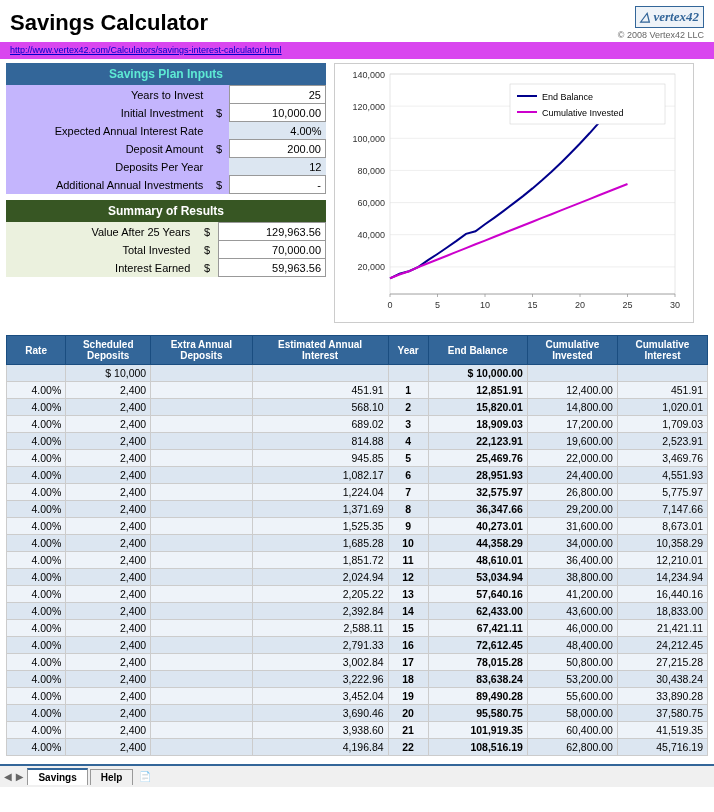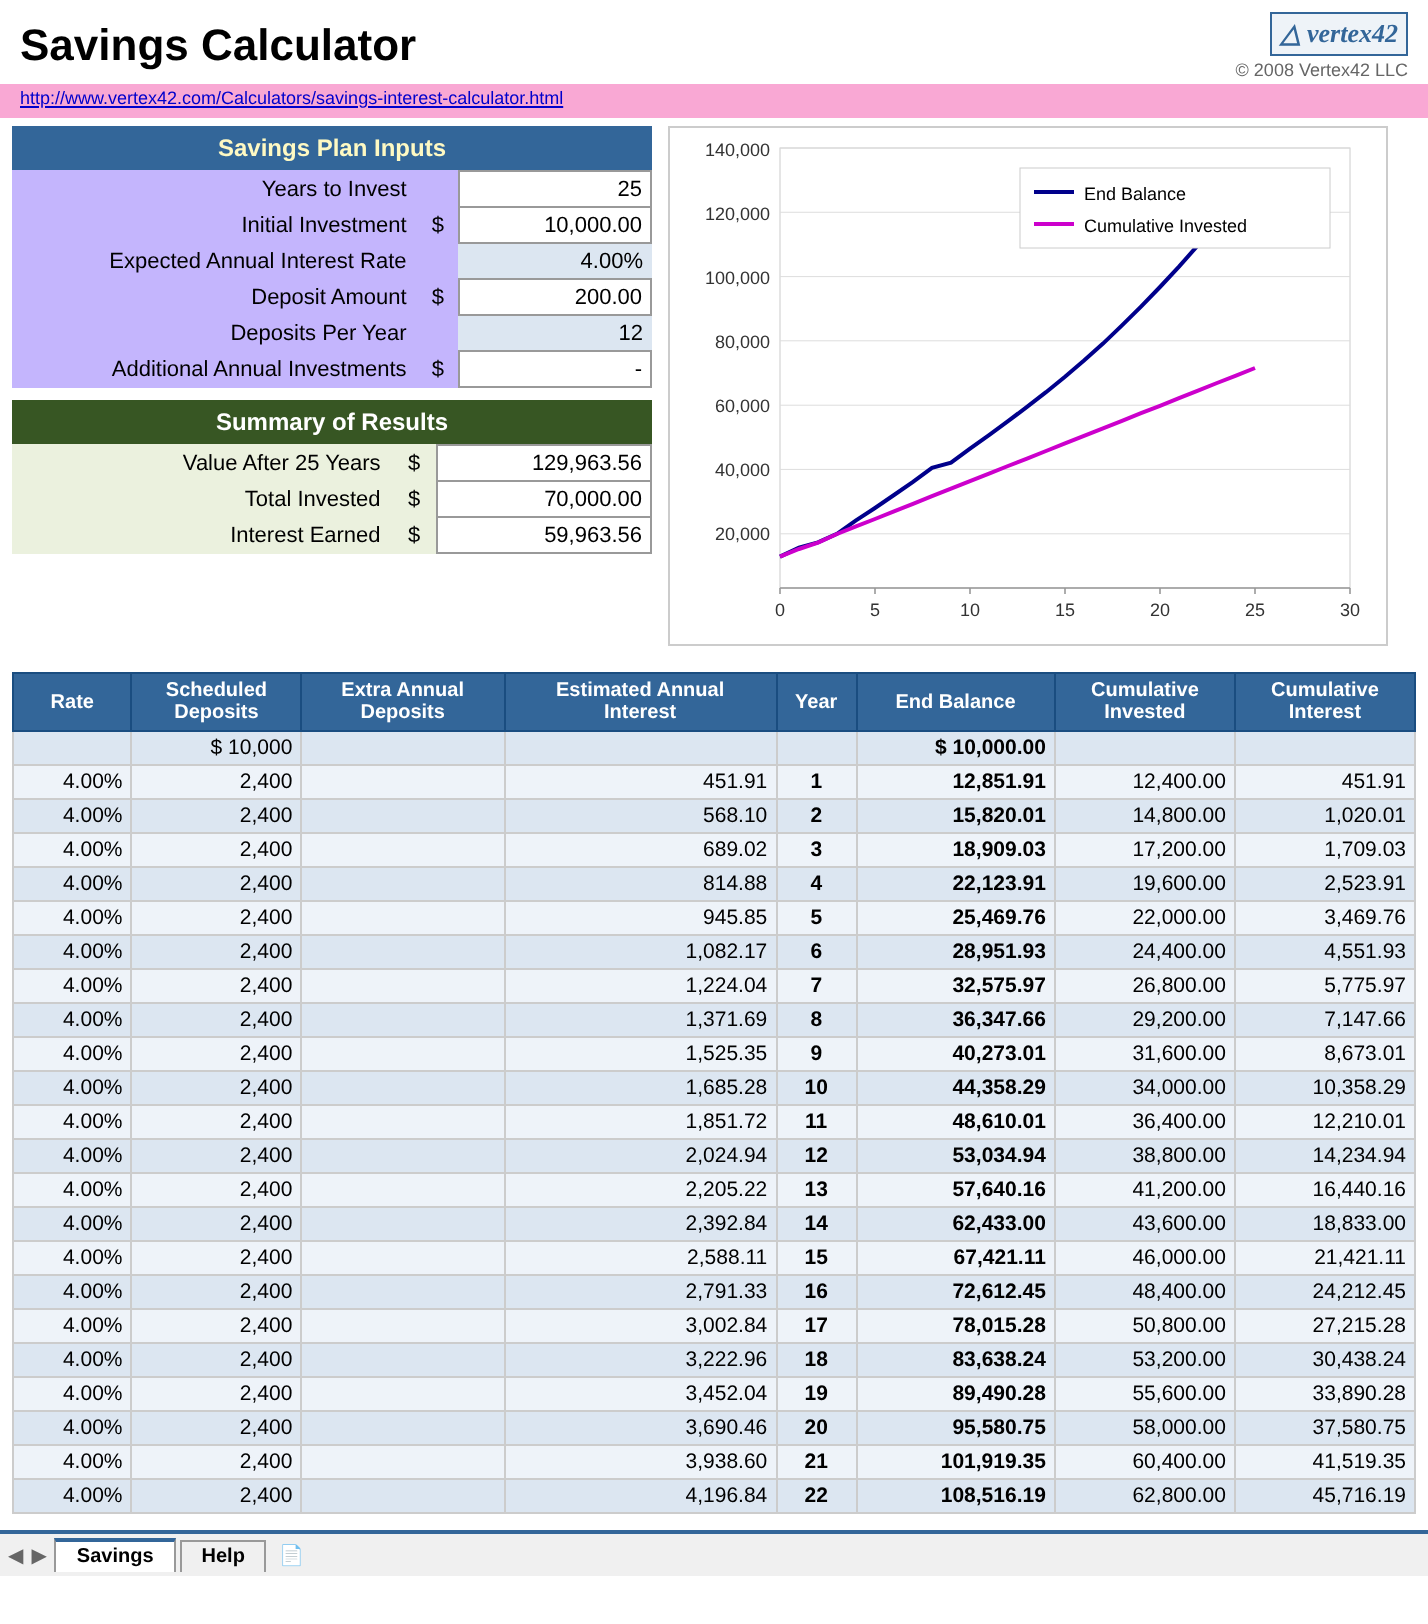--- a/index.html
+++ b/index.html
@@ -38,42 +38,42 @@
       background: #eef3f8;
       font-family: Liberation Serif, serif;
     }
     .copyright {
       font-size: 9px;
       color: #666;
       margin-top: 2px;
     }
     .link-bar {
       padding: 1px 10px 4px 10px;
-      background: #f9a8d4;
+      background: #d946ef;
     }
     .link-bar a {
       font-size: 9px;
       color: #0000cc;
       text-decoration: underline;
     }
     
     .main-content {
       display: flex;
       padding: 4px 6px;
       gap: 8px;
     }
     
     .left-panel {
       width: 320px;
       flex-shrink: 0;
     }
     
     .section-header {
       background: #336699;
-      color: #fef9c3;
+      color: #5eead4;
       text-align: center;
       font-weight: bold;
       font-size: 12px;
       padding: 4px 0;
     }
     .inputs-table {
       width: 100%;
       border-collapse: collapse;
       background: #c4b5fd;
     }

